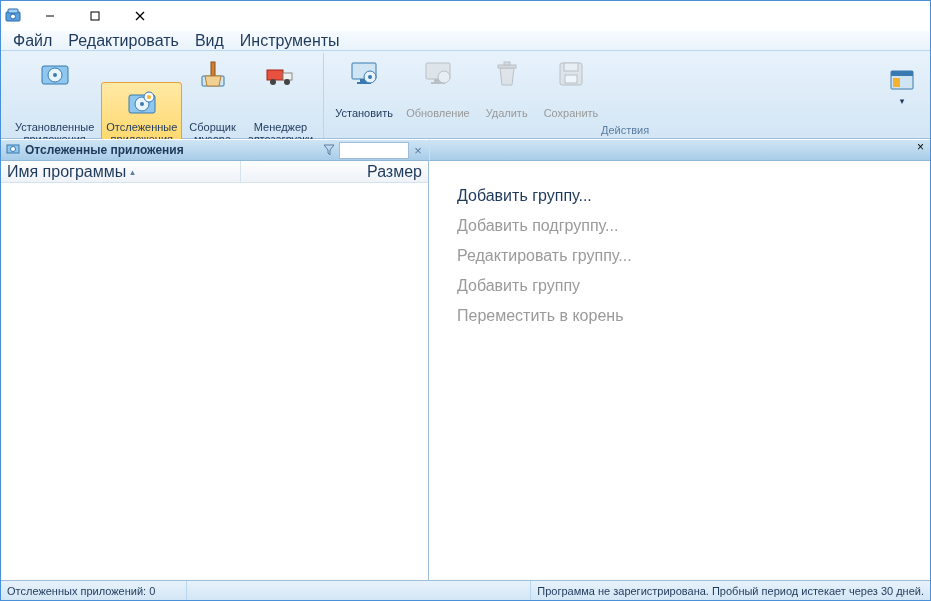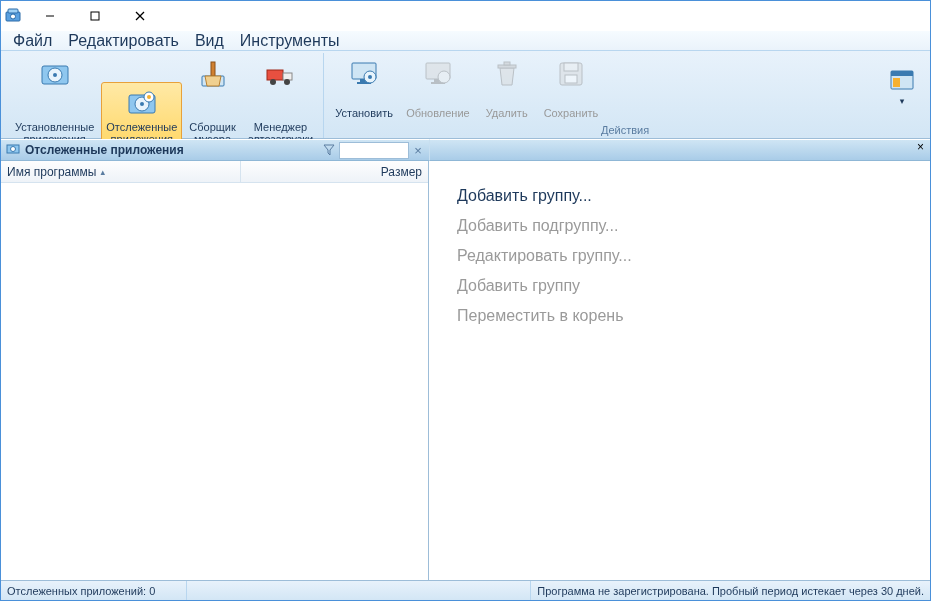--- a/index.html
+++ b/index.html
@@ -26,21 +26,21 @@
 .rsmall .drop { font-size: 9px; color: #1e395b; margin-top: 6px;}
 .panelheader { height: 22px; background: linear-gradient(#cfe5f4,#a9cce8); border-top: 1px solid #fff; border-bottom: 1px solid #8fb7d6; display: flex; align-items: center; padding: 0 4px; }
 .panelheader .phicon { width:16px; height:16px; margin-right:4px; display:flex; align-items:center; justify-content:center;}
 .panelheader .phtitle { font-weight: bold; color: #1e395b; flex: 1; font-size: 12px;}
 .panelheader .filter-icon { width:16px; height:16px; margin-right: 2px; display:flex; align-items:center; justify-content:center; color:#5a7ca0;}
 .panelheader input { width: 70px; height: 17px; border: 1px solid #9dbdd8; font-size: 11px; padding: 0 2px; }
 .panelheader .clearf { width: 14px; color: #5a7ca0; text-align:center; cursor:default; font-size:13px; margin-left:2px;}
 .content { flex: 1; display: flex; min-height: 0; }
 .leftpane { width: 428px; border-right: 1px solid #9dbdd8; display: flex; flex-direction: column; background: #fff; }
 .listheader { height: 22px; background: linear-gradient(#fdfdfe,#eef3f8); border-bottom: 1px solid #d5e3ef; display: flex; align-items:center; }
-.listheader .col { padding: 8px 6px; font-size: 12px; color: #1e395b; border-right: 1px solid #d5e3ef; height: 100%; display:flex; align-items:center; }
+.listheader .col { padding: 8px 6px; font-size: 16px; color: #1e395b; border-right: 1px solid #d5e3ef; height: 100%; display:flex; align-items:center; }
 .listheader .col.sort::after { content: "▴"; font-size: 9px; margin-left: 4px; color: #5a7ca0; }
 .col1 { width: 240px; }
 .col2 { width: 120px; }
 .col3 { flex: 1; justify-content: flex-end; border-right:none !important;}
 .listbody { flex: 1; background: #fff; }
 .rightpane { flex: 1; display: flex; flex-direction: column; background: #fff; }
 .ctxmenu { padding: 20px 0 0 28px; }
 .ctxmenu .citem { padding: 6px 0; font-size: 16px; color: #1e395b; cursor: default; }
 .ctxmenu .citem.disabled { color: #9a9a9a; }
 .statusbar { height: 20px; background: linear-gradient(#e8f2fb,#d3e6f5); border-top: 1px solid #9dbdd8; display: flex; align-items: center; font-size: 11px; color: #1e395b; }

